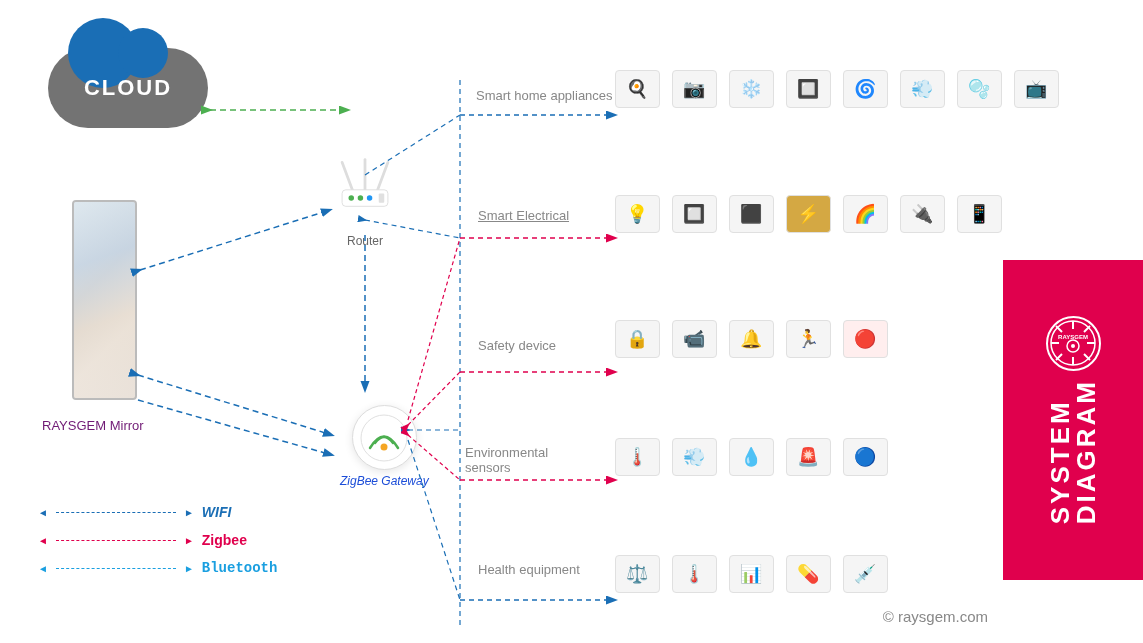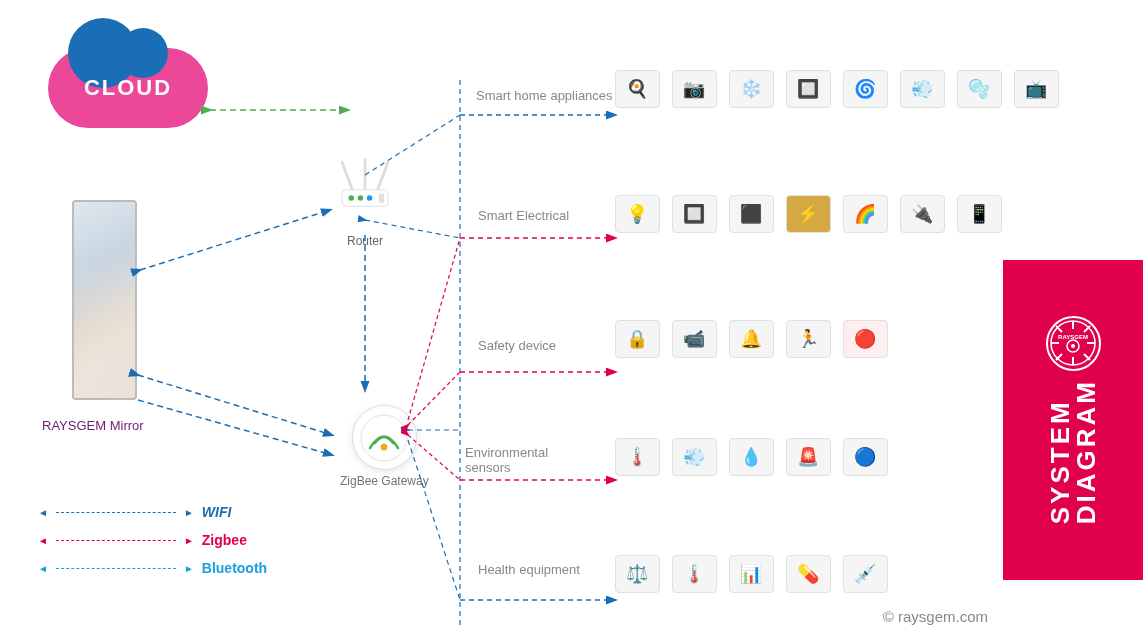--- a/index.html
+++ b/index.html
@@ -12,21 +12,21 @@
       overflow: hidden;
     }
 
     
     .cloud-container {
       position: absolute;
       top: 48px;
       left: 48px;
     }
     .cloud-shape {
-      background: #ec4899;
+      background: #737373;
       border-radius: 50px;
       width: 160px;
       height: 80px;
       position: relative;
       display: flex;
       align-items: center;
       justify-content: center;
     }
     .cloud-shape::before {
       content: '';
@@ -112,23 +112,24 @@
       background: white;
       border: 1px solid #ddd;
       border-radius: 50%;
       display: flex;
       align-items: center;
       justify-content: center;
       box-shadow: 0 2px 8px rgba(0,0,0,0.1);
     }
     .gateway-label {
       font-size: 12px;
-      color: #737373;
+      color: #1d4ed8;
       margin-top: 4px;
       white-space: nowrap;
+      font-style: italic;
     }
 
     
     .category-label {
       position: absolute;
       font-size: 13px;
       color: #888;
     }
 
     
@@ -205,21 +206,21 @@
     }
     .legend-arrow-right.bluetooth {
       color: #1a9fe0;
     }
     .legend-text {
       font-size: 14px;
       font-weight: bold;
     }
     .legend-text.wifi { color: #1a6eb5; font-style: italic; }
     .legend-text.zigbee { color: #e0004d; }
-    .legend-text.bluetooth { color: #1a9fe0; }
+    .legend-text.bluetooth { color: #1a9fe0; font-family: Liberation Mono, monospace; }
 
     
     .brand-panel {
       position: absolute;
       right: 0;
       top: 260px;
       width: 140px;
       height: 320px;
       background: #e0004d;
       display: flex;
@@ -359,21 +360,21 @@
   <div class="device-box">🍳</div>
   <div class="device-box">📷</div>
   <div class="device-box">❄️</div>
   <div class="device-box">🔲</div>
   <div class="device-box">🌀</div>
   <div class="device-box">💨</div>
   <div class="device-box">🫧</div>
   <div class="device-box">📺</div>
 </div>
 
-<div class="category-label" style="top:208px; left:478px;">
+<div class="category-label" style="top:208px; left:478px;text-decoration:underline;">
   <span>Smart Electrical</span>
 </div>
 <div class="device-row" style="top:195px; left:615px;">
   <div class="device-box">💡</div>
   <div class="device-box">🔲</div>
   <div class="device-box">⬛</div>
   <div class="device-box" style="background:#d4a843;">⚡</div>
   <div class="device-box">🌈</div>
   <div class="device-box">🔌</div>
   <div class="device-box">📱</div>

